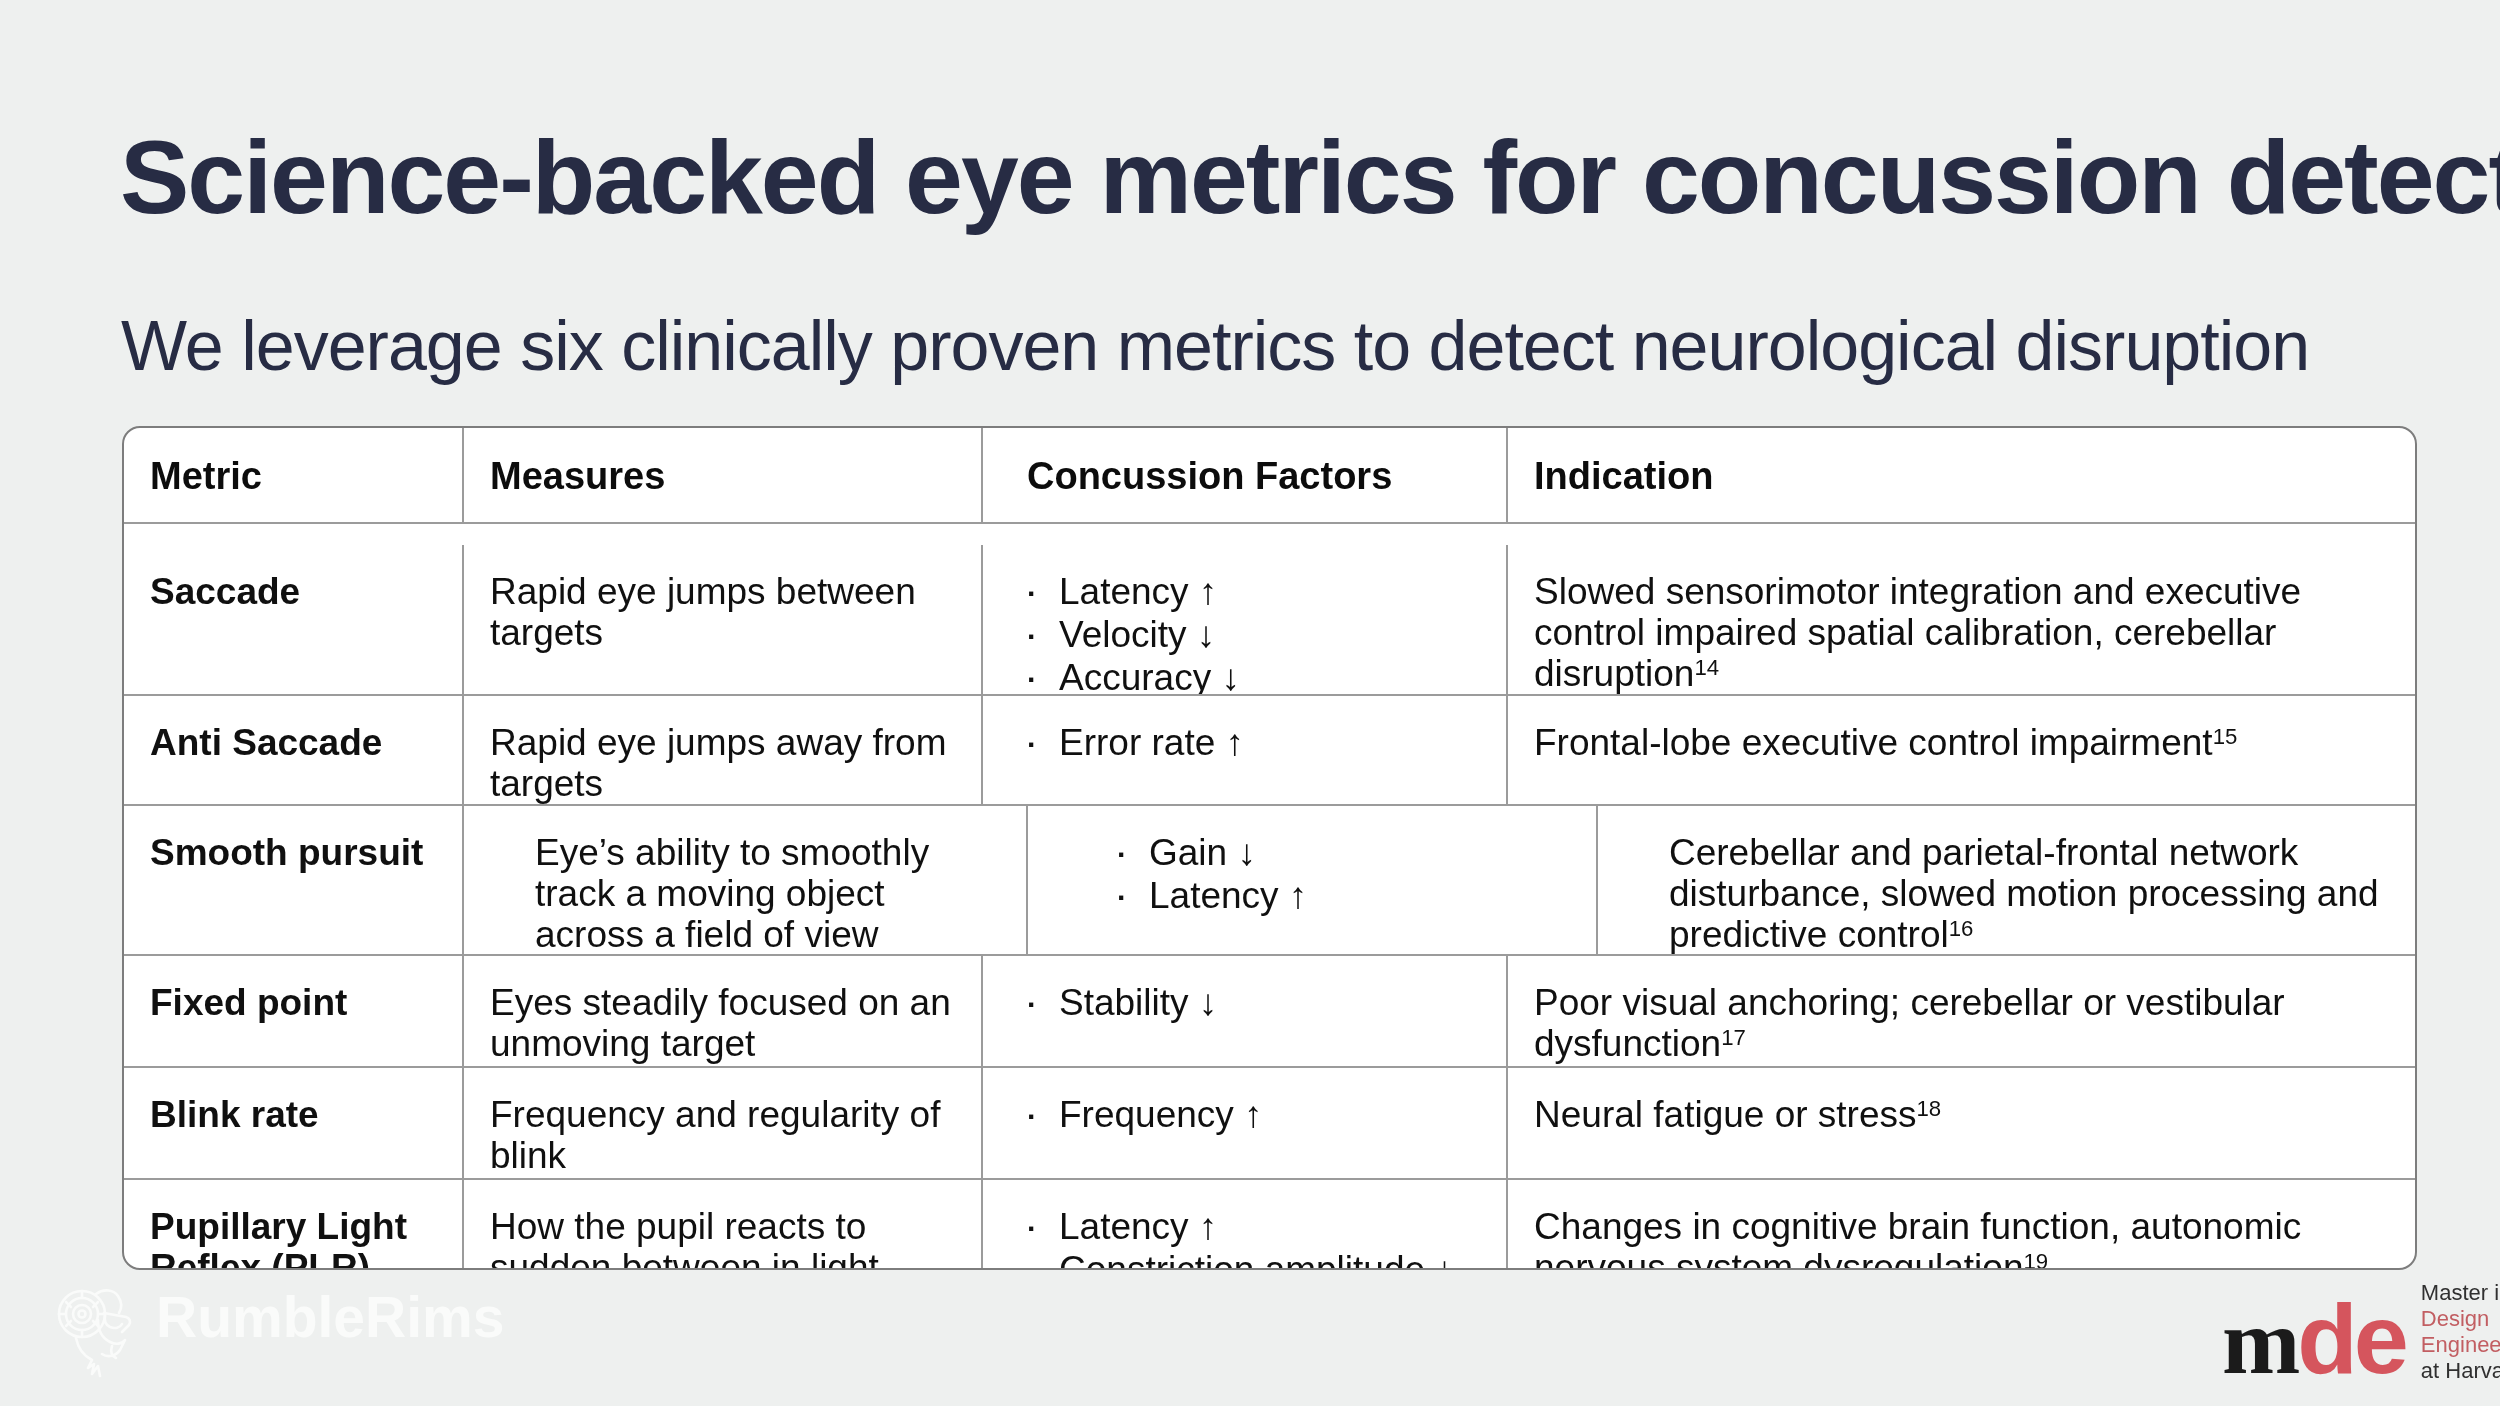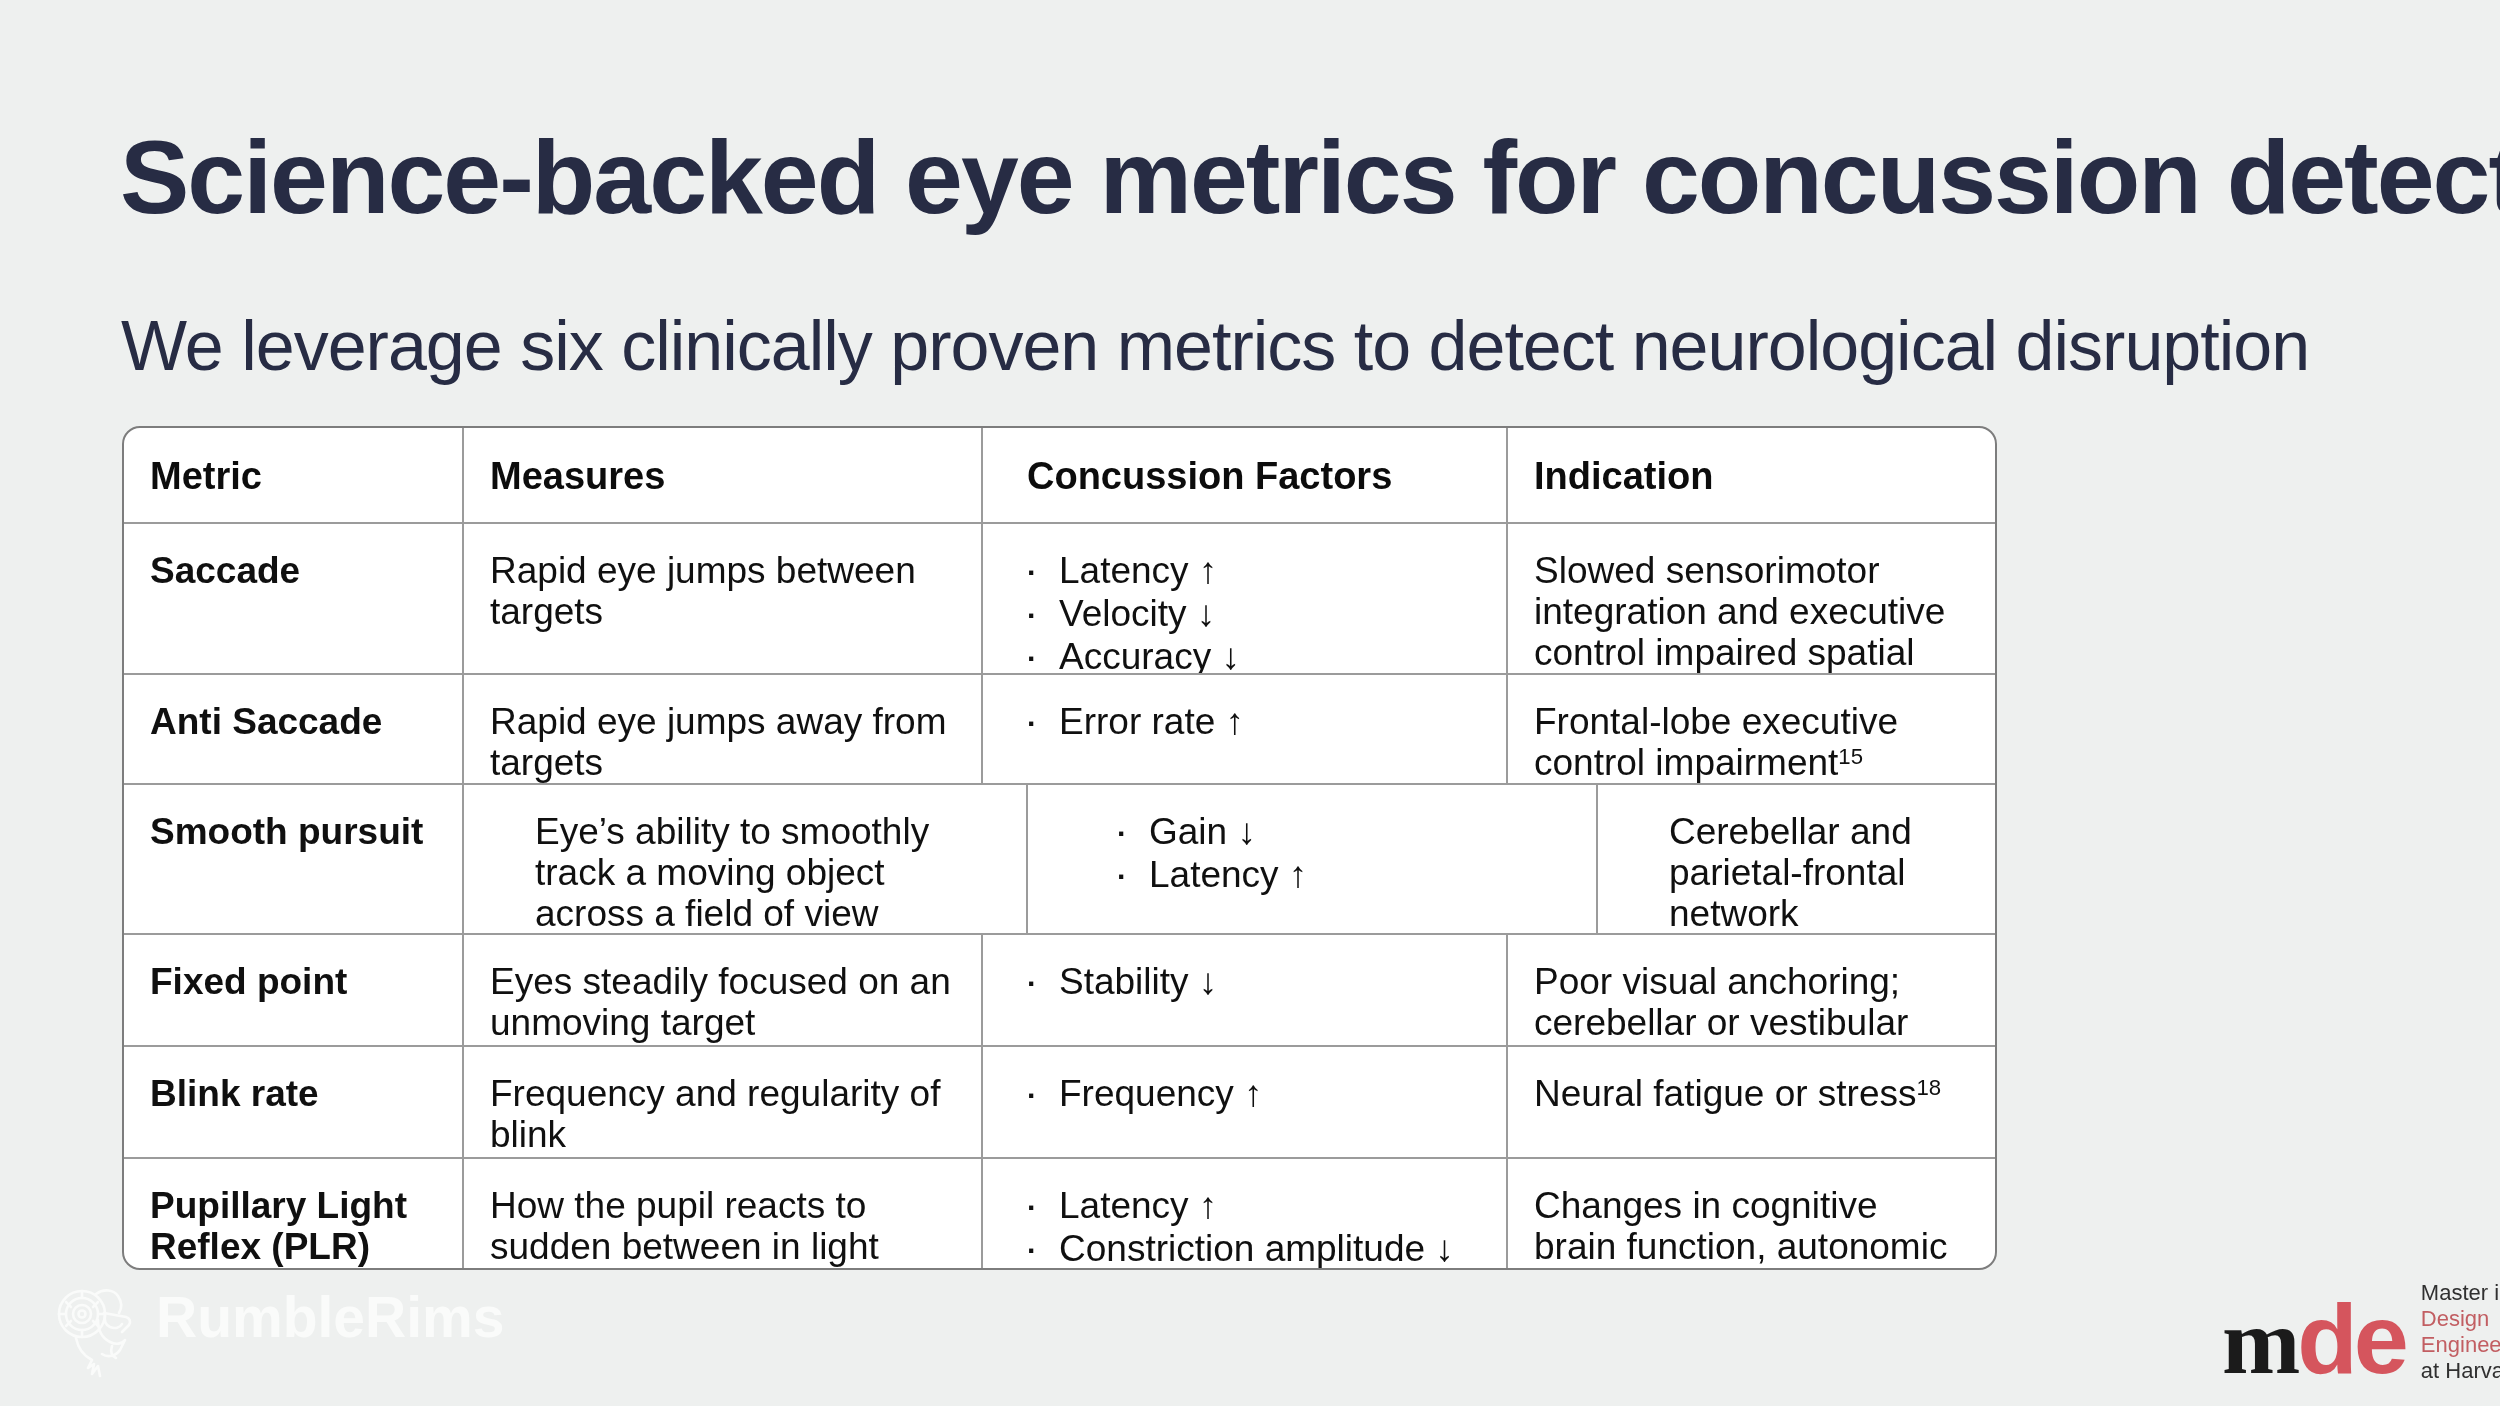--- a/index.html
+++ b/index.html
@@ -20,41 +20,41 @@
   }
   .page-subtitle{
     position:absolute;left:121px;top:306px;
     font-size:70px;font-weight:400;letter-spacing:-1px;
     color:#272c44;margin:0;white-space:nowrap;
   }
 
   
   .metrics-table{
     position:absolute;left:122px;top:426px;
-    width:1875px;height:844px;
+    width:2295px;height:844px;
     background:#ffffff;
     border:2px solid #7d7d7d;
     border-radius:18px;
     overflow:hidden;
     display:flex;flex-direction:column;
     box-sizing:border-box;
   }
   .thead{
     height:96px;flex:0 0 96px;
     display:flex;
     border-bottom:2px solid #9b9b9b;
     box-sizing:border-box;
   }
   .tbody{flex:1;display:flex;flex-direction:column;}
   .row{
     display:flex;
     border-bottom:2px solid #9b9b9b;
     box-sizing:border-box;
   }
-  .row:nth-child(1){height:151px;flex:0 0 151px;}
+  .row:nth-child(1){height:151px;flex:0 0 151px;margin-top:21px;}
   .row:nth-child(2){height:110px;flex:0 0 110px;}
   .row:nth-child(3){height:150px;flex:0 0 150px;gap:45px;}
   .row:nth-child(4){height:112px;flex:0 0 112px;}
   .row:nth-child(5){height:112px;flex:0 0 112px;}
   .row:nth-child(6){flex:1;border-bottom:none;}
   .cell{
     box-sizing:border-box;
     border-right:2px solid #9b9b9b;
     padding:26px 26px 0 26px;
     font-size:37px;line-height:41px;

